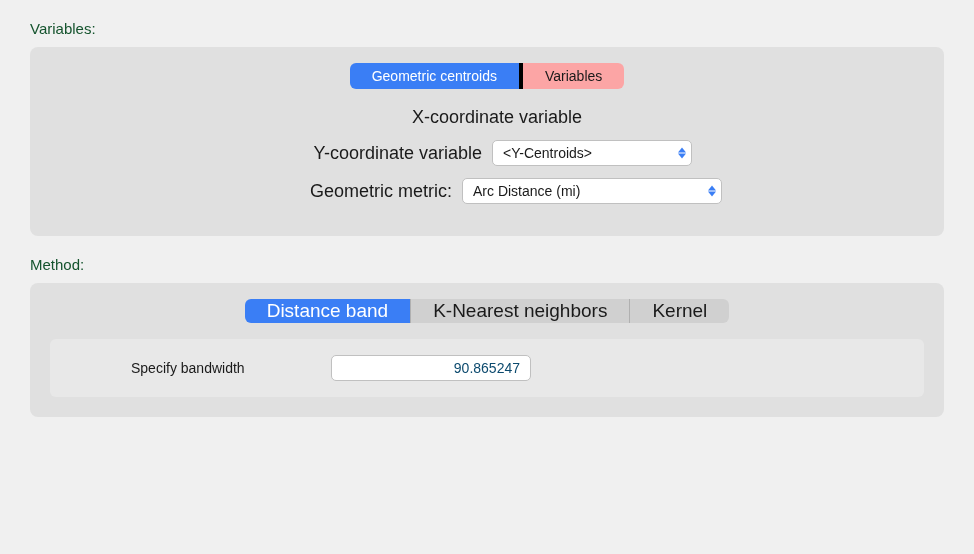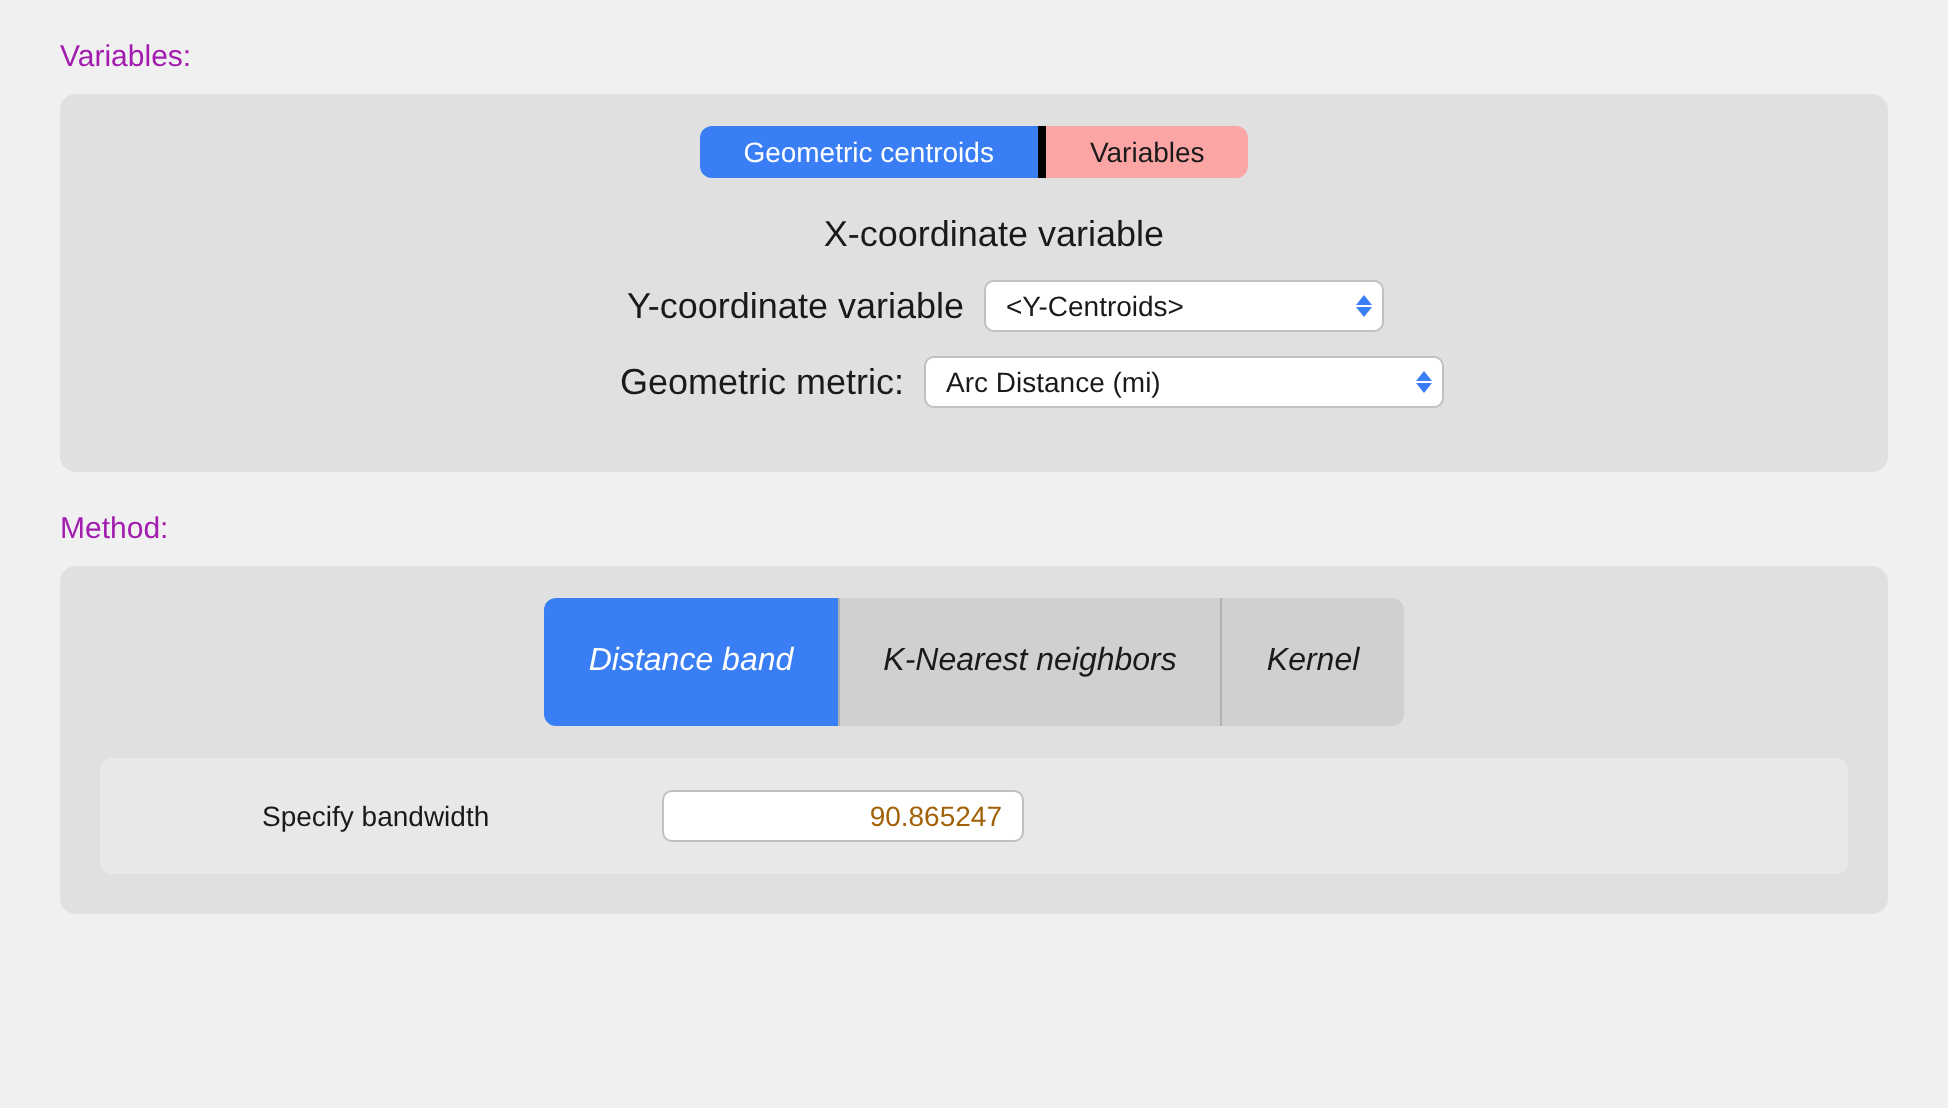--- a/index.html
+++ b/index.html
@@ -18,21 +18,21 @@
     }
 
     .page-container {
       padding: 20px 30px;
     }
 
     .section-label {
       font-size: 15px;
       font-weight: 500;
       margin-bottom: 10px;
-      color: #a21caf;
+      color: #14532d;
     }
 
     .panel {
       background: #e0e0e0;
       border-radius: 8px;
       padding: 16px 20px 20px;
       margin-bottom: 20px;
     }
 
     .tab-group {
@@ -133,29 +133,28 @@
       min-width: 260px;
     }
 
     .method-tab-group {
       display: flex;
       justify-content: center;
       margin-bottom: 16px;
     }
 
     .method-tab-btn {
-      padding: 23px 22px;
+      padding: 1px 22px;
       border: none;
       cursor: pointer;
-      font-size: 16px;
+      font-size: 19px;
       font-weight: 500;
       background: #d0d0d0;
       color: #1a1a1a;
       border-radius: 0;
-      font-style: italic;
     }
 
     .method-tab-btn:first-child {
       border-radius: 6px 0 0 6px;
     }
 
     .method-tab-btn:last-child {
       border-radius: 0 6px 6px 0;
     }
 
@@ -188,22 +187,22 @@
       margin-left: 21px;
     }
 
     .bandwidth-input {
       background: #ffffff;
       border: 1px solid #c0c0c0;
       border-radius: 5px;
       padding: 4px 10px;
       font-size: 14px;
       text-align: right;
-      width: 181px;
-      color: #a16207;
+      width: 200px;
+      color: #0c4a6e;
     }
 
     .variables-section {
       margin-bottom: 16px;
     }
 
     .method-section {
       margin-bottom: 0;
     }
   </style>

